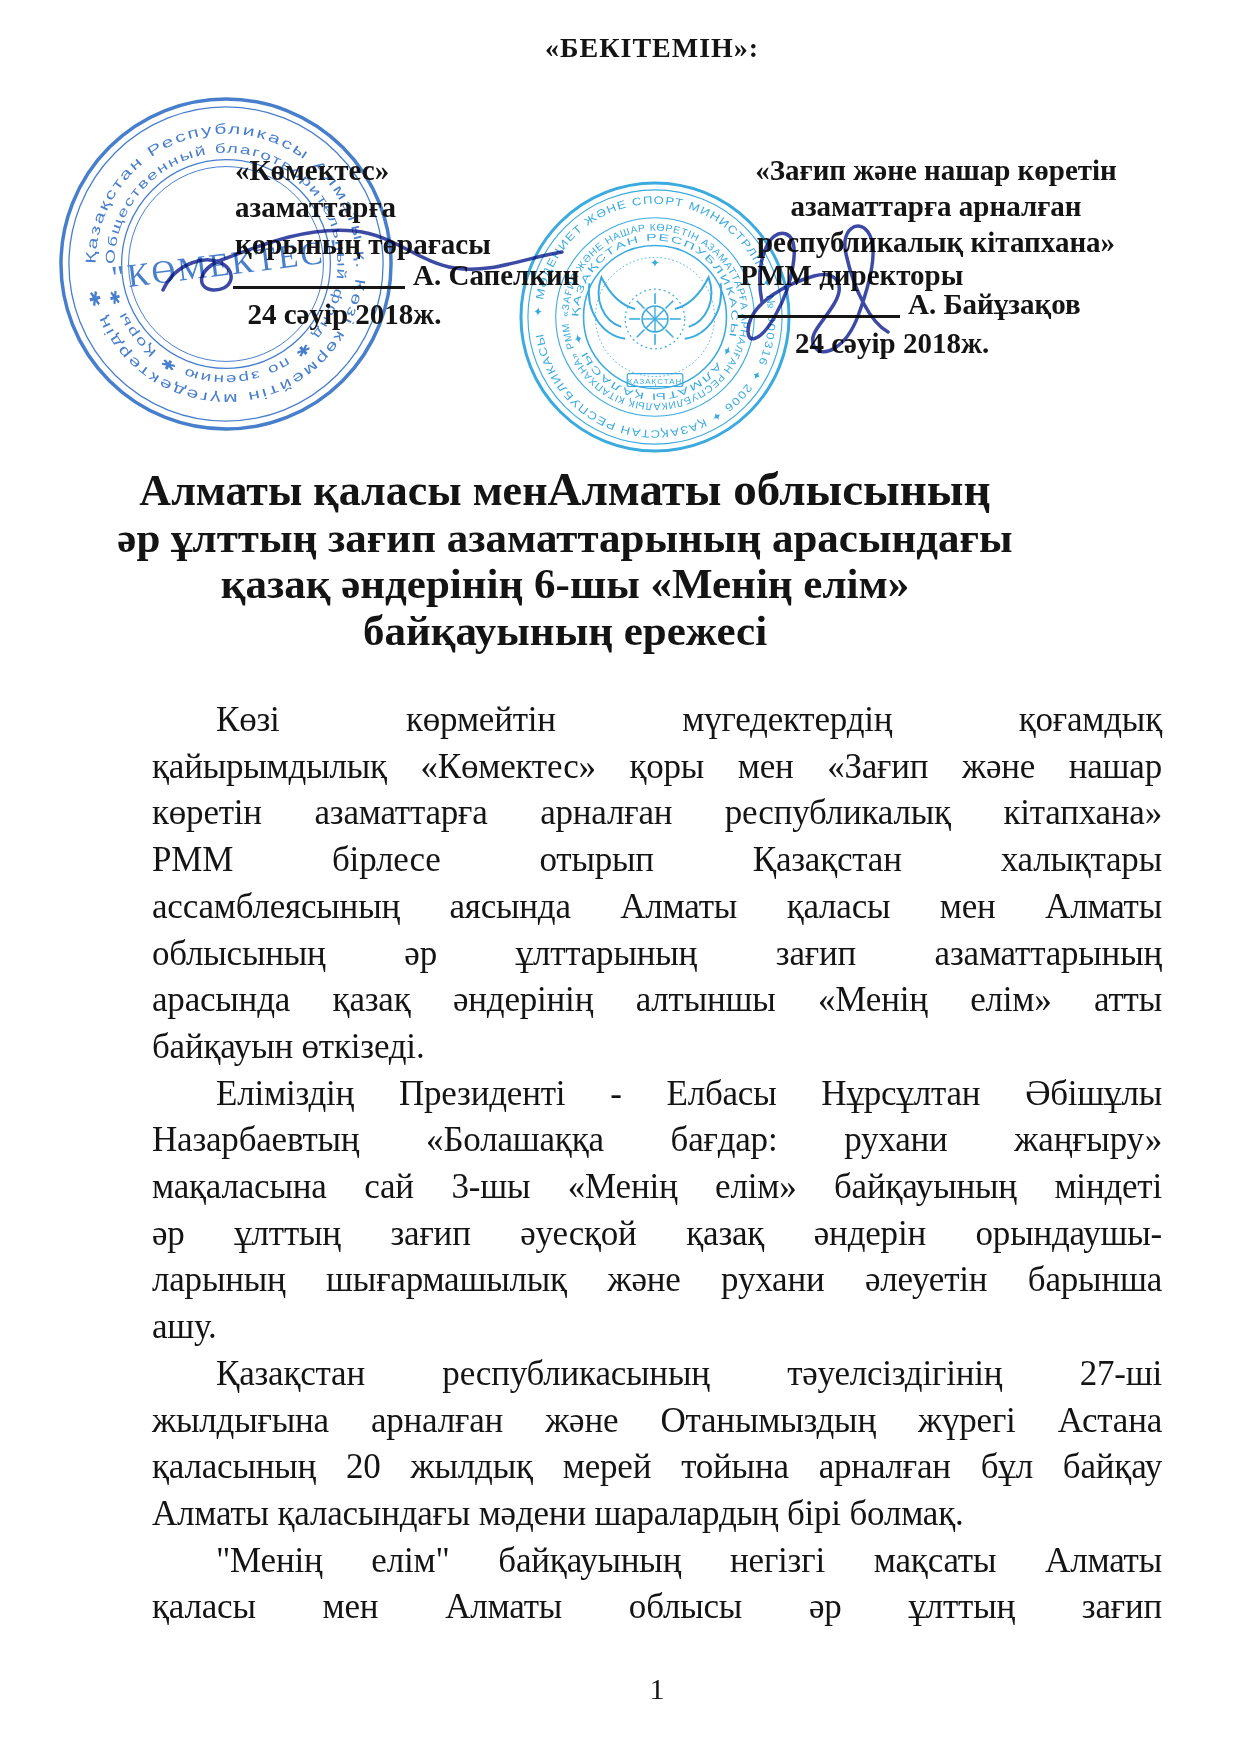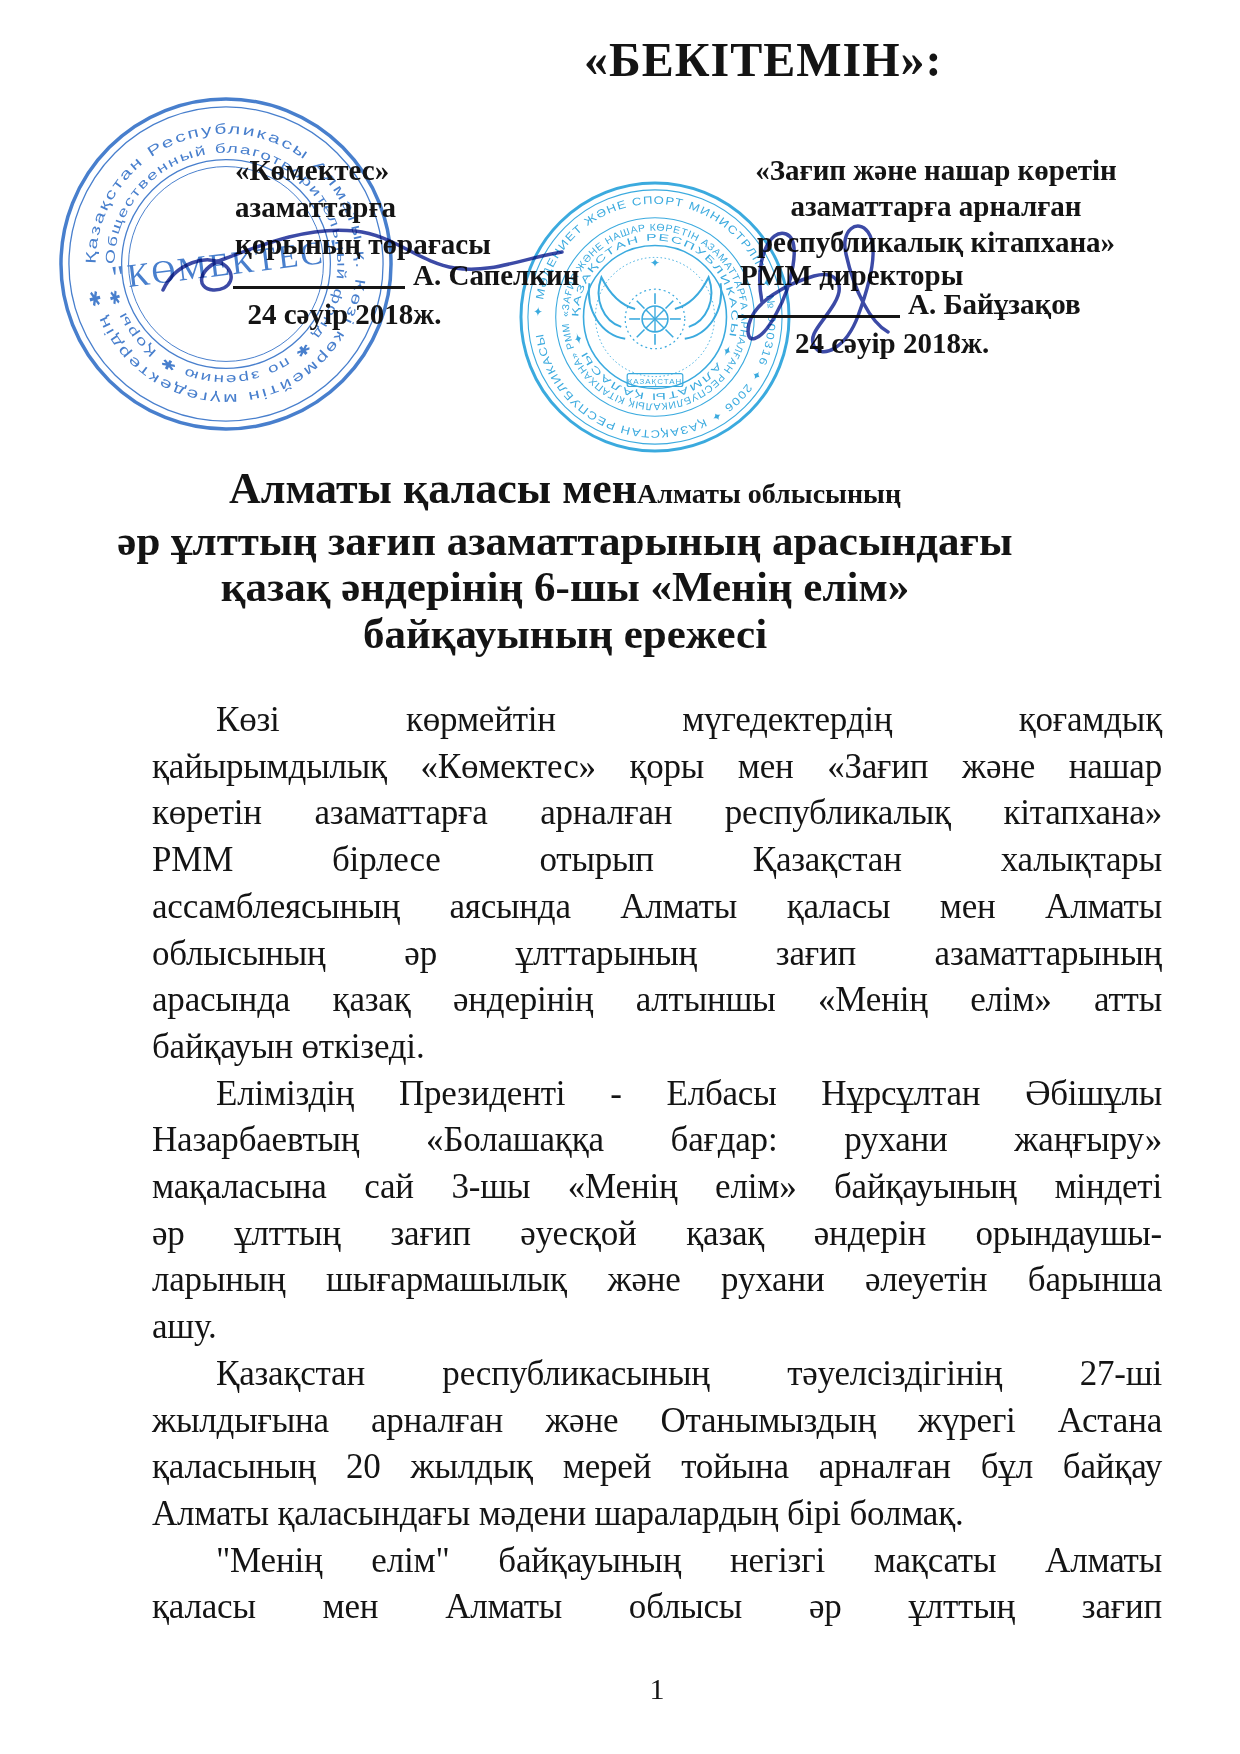--- a/index.html
+++ b/index.html
@@ -4,40 +4,40 @@
 <style>
   html,body { margin:0; padding:0; background:#e8e8e8; }
   .page {
     position:relative; width:1240px; height:1754px; margin:0 auto;
     background:#ffffff; overflow:hidden;
     font-family:"Liberation Serif", serif; color:#141414;
   }
   .abs { position:absolute; }
 
   .approve-heading {
-    left:545px; top:32px; font-size:48px; font-weight:bold; letter-spacing:1px;margin-left:39px;
+    left:545px; top:32px; font-size:28px; font-weight:bold; letter-spacing:1px;
   }
 
   
   .left-block { left:235px; top:152px; width:330px; font-size:29px; font-weight:bold; line-height:37px; }
   .right-block { left:740px; top:152px; width:392px; font-size:29px; font-weight:bold; line-height:36px; text-align:center; }
   .role-line { left:740px; top:259px; font-size:29px; font-weight:bold; }
   .sig-row { font-size:29px; font-weight:bold; white-space:nowrap; }
   .sig-row-left { left:233px; top:259px; }
   .sig-row-right { left:738px; top:288px; }
   .sig-line { display:inline-block; border-bottom:3px solid #161616; transform:translateY(4px); margin-right:8px; }
   .sig-line-left { width:172px; }
   .sig-line-right { width:162px; }
   .date-left { left:237px; top:298px; width:215px; text-align:center; font-size:29px; font-weight:bold; }
   .date-right { left:795px; top:327px; font-size:29px; font-weight:bold; }
 
   
   .title-block { left:0px; top:466px; width:1130px; text-align:center; font-weight:bold; line-height:46.7px; font-size:43px; }
   .title-l1-main { font-size:44px; }
-  .title-l1-app { font-size:28px; margin-left:0;text-align:center; }
+  .title-l1-app { font-size:47px; margin-left:0;text-align:center; }
 
   
   .body-block { left:152px; top:697px; width:1010px; font-size:35px; line-height:46.7px; letter-spacing:-0.2px; }
   .jline { text-align:justify; text-align-last:justify; }
   .endline { text-align-last:left; }
   .indent { text-indent:64px; }
 
   .page-number { left:152px; top:1672px; width:1010px; text-align:center; font-size:30px; }
 
   

